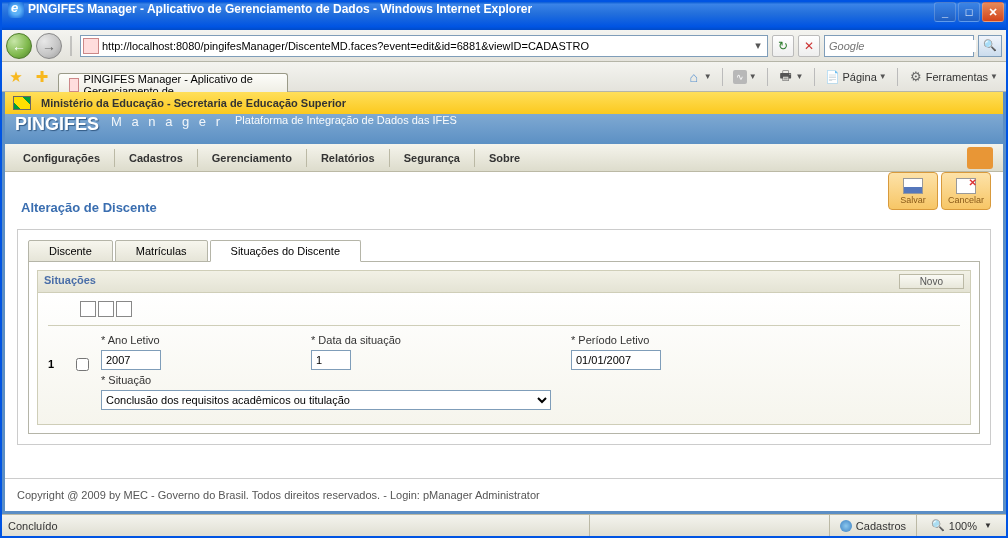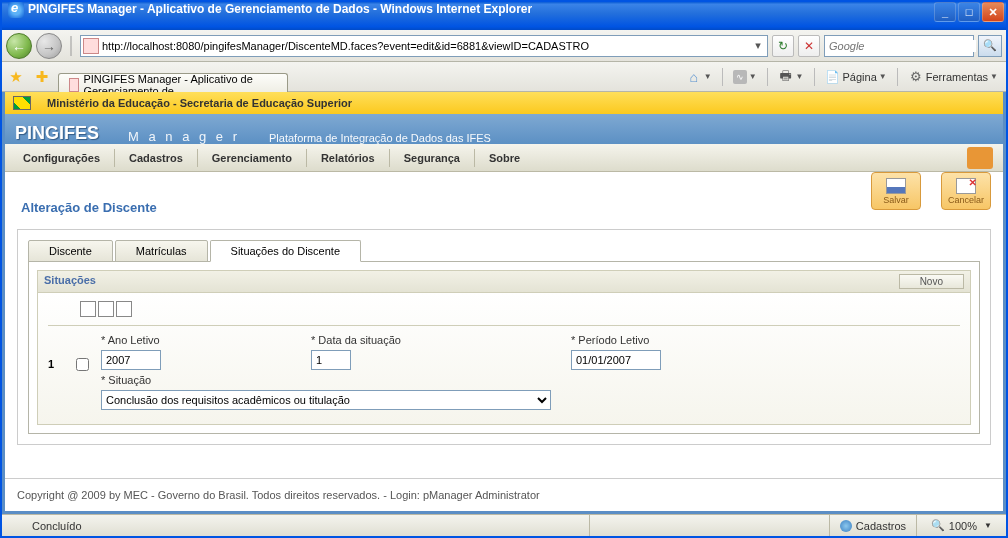--- a/index.html
+++ b/index.html
@@ -46,34 +46,34 @@
 .ie-menu-sep { width: 1px; height: 18px; background: #bbb; margin: 0 2px; }
 .mi-icon { width: 16px; height: 16px; display: inline-flex; align-items: center; justify-content: center; }
 .home-ic { color: #5892d0; font-size: 14px; }
 .rss-ic { background: #b8b8b8; color: #fff; border-radius: 2px; font-size: 9px; width: 14px; height: 14px; line-height: 14px; text-align: center; }
 .print-ic::before { content: "🖶"; font-size: 13px; color: #555; }
 .page-ic::before { content: "📄"; font-size: 12px; }
 .tools-ic::before { content: "⚙"; font-size: 13px; color: #666; }
 
 
 .app { flex: 1; overflow: auto; background: #fff; border: 3px solid #5b8ec5; border-top: none; display: flex; flex-direction: column; }
-.gov-bar { background: linear-gradient(#ffdf5a,#fbc91e); height: 22px; display: flex; align-items: center; padding: 0 8px; font-weight: bold; font-size: 11px; color: #333; gap: 16px; }
+.gov-bar { background: linear-gradient(#ffdf5a,#fbc91e); height: 22px; display: flex; align-items: center; padding: 0 8px; font-weight: bold; font-size: 11px; color: #333; gap: 10px; }
 .gov-flag { width: 18px; height: 14px; background: linear-gradient(45deg,#009b3a 25%,#fedf00 25% 75%,#009b3a 75%); border: 1px solid #666; }
-.brand-bar { background: linear-gradient(#7fa9d2,#5c90c4); height: 30px; display: flex; align-items: flex-end; padding: 0 10px; color: #fff; gap: 29px; }
+.brand-bar { background: linear-gradient(#7fa9d2,#5c90c4); height: 30px; display: flex; align-items: flex-start; padding: 0 10px; color: #fff; gap: 12px; }
 .brand-name { font-size: 18px; font-weight: bold; text-shadow: 1px 1px 1px #345b85; }
 .brand-sub { font-size: 13px; letter-spacing: 3px; opacity: 0.9; }
 .brand-tag { font-size: 11px; opacity: 0.95; }
 
 .menu-bar { background: linear-gradient(#f5f4ec,#dddccc); height: 28px; display: flex; align-items: center; padding: 0 4px; border-bottom: 1px solid #bbb9a5; position: relative; }
 .menu-item { padding: 0 14px; height: 100%; display: flex; align-items: center; font-weight: bold; font-size: 11px; color: #333; cursor: pointer; }
 .menu-bar .side-icon { position: absolute; right: 10px; width: 26px; height: 22px; background: #e89636; border-radius: 3px; }
 .menu-sep { width: 1px; height: 18px; background: #bbb9a5; }
 
 .content { flex: 1; padding: 8px 12px 6px 12px; position: relative; overflow: auto; }
-.action-btns { position: absolute; right: 12px; top: 0; display: flex; gap: 20px; }
+.action-btns { position: absolute; right: 12px; top: 0; display: flex; gap: 3px; }
 .action-btn { width: 50px; height: 38px; border: 1px solid #d89a3c; background: linear-gradient(#fde2a8,#f7c666); border-radius: 4px; display: flex; flex-direction: column; align-items: center; justify-content: center; font-size: 9px; color: #8a5a18; cursor: pointer; gap: 1px; }
 .action-btn .ab-icon { width: 20px; height: 16px; background: #fff; border: 1px solid #999; position: relative; }
 .action-btn.salvar .ab-icon { background: linear-gradient(#fff 60%,#5577bb 60%); }
 .action-btn.cancelar .ab-icon::after { content: "✕"; position: absolute; top: -2px; right: -2px; color: #d33; font-size: 10px; font-weight: bold; }
 
 .page-title { color: #3a6eb0; font-weight: bold; font-size: 13px; margin: 20px 0 14px 4px; }
 
 .form-area { border: 1px solid #ccc; padding: 10px; }
 .tabs-row { display: flex; margin-bottom: -1px; position: relative; z-index: 2; }
 .form-tab { border: 1px solid #b5b5a8; border-bottom: 1px solid #b5b5a8; background: linear-gradient(#f7f6ee,#e6e5d8); padding: 4px 20px; font-size: 11px; cursor: pointer; margin-right: 2px; border-radius: 2px 2px 0 0; }
@@ -91,21 +91,21 @@
 .row-check { padding-top: 24px; }
 .field-grid { display: grid; grid-template-columns: 200px 250px 1fr; column-gap: 10px; row-gap: 4px; flex: 1; }
 .label { font-size: 11px; color: #333; }
 .field-grid input[type=text] { border: 1px solid #7f9db9; height: 20px; padding: 0 4px; font-size: 11px; width: 90px; }
 .select-wrap { grid-column: 1 / span 3; }
 .field-grid select { border: 1px solid #7f9db9; height: 20px; font-size: 11px; width: 450px; background: #fff; }
 
 .footer { border-top: 1px solid #ccc; padding: 10px 12px; font-size: 11px; color: #555; background: #fff; }
 
 .statusbar { height: 22px; background: linear-gradient(#f4f4ee,#e0dfd3); border-top: 1px solid #bbb9a5; display: flex; align-items: center; font-size: 11px; color: #333; }
-.statusbar .sb-left { flex: 1; padding: 0 6px; margin-left: 24px; }
+.statusbar .sb-left { flex: 1; padding: 0 6px; }
 .statusbar .sb-cell { border-left: 1px solid #bbb9a5; height: 100%; display: flex; align-items: center; padding: 0 10px; gap: 4px; }
 .globe-ic { width: 12px; height: 12px; border-radius: 50%; background: radial-gradient(#8cc8ee,#3a7fc2); }
 .zoom-cell { min-width: 90px; justify-content: center; }
 .zoom-ic::before { content: "🔍"; font-size: 11px; }
 </style>
 </head>
 <body>
 
 <div class="window">
   <div class="titlebar">

